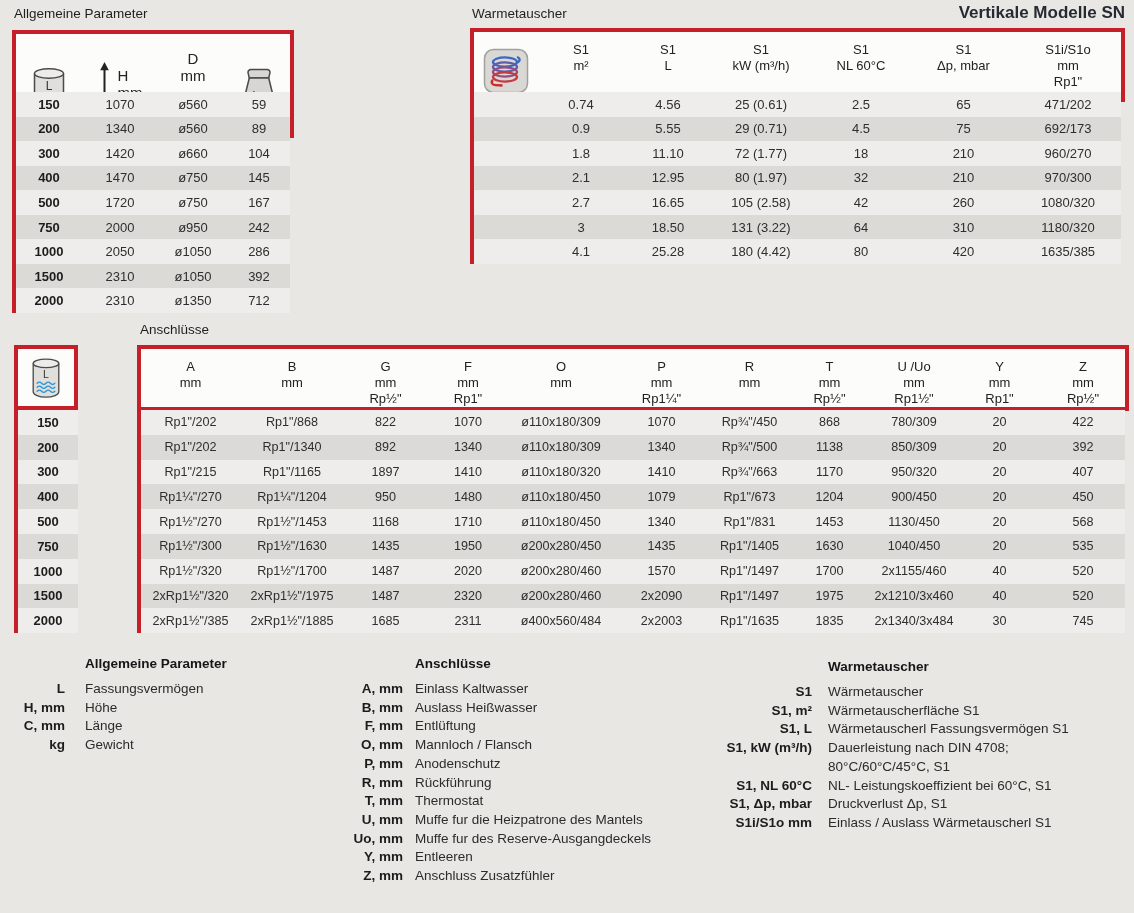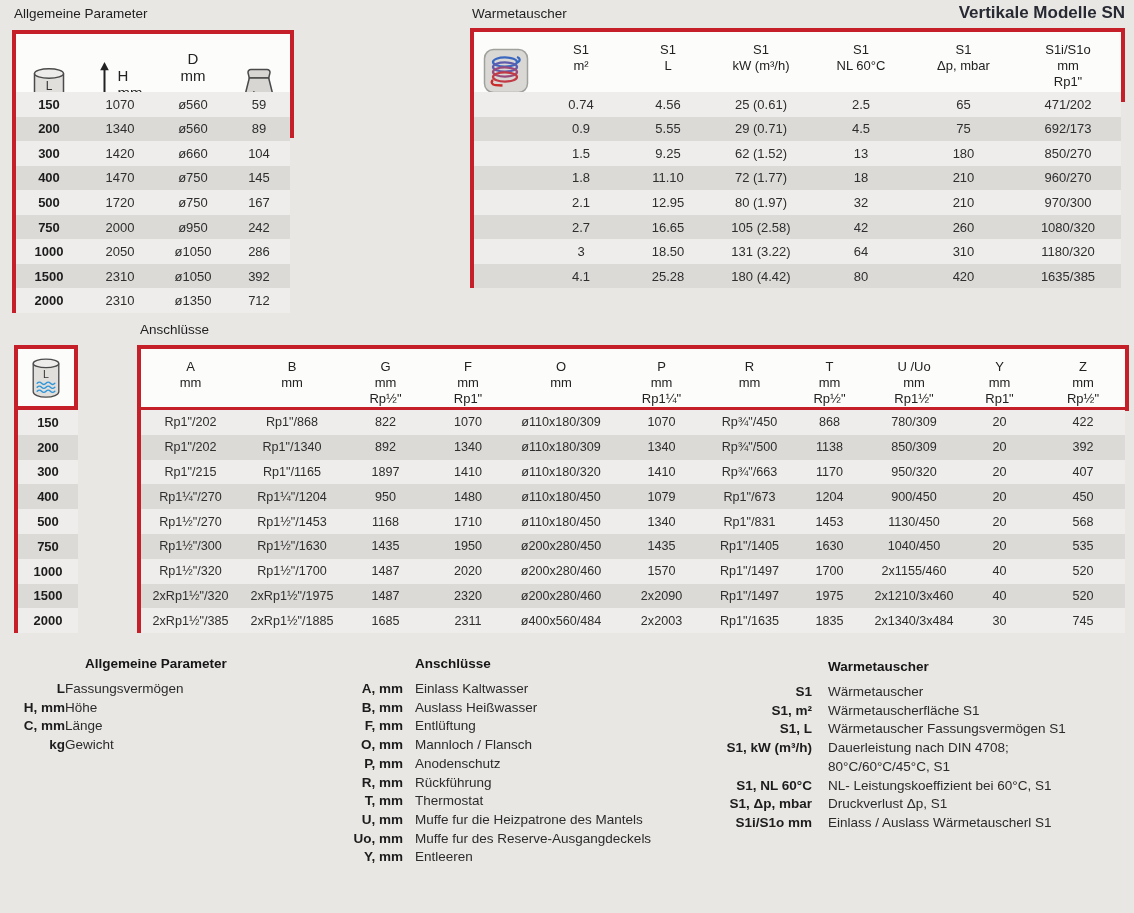--- a/index.html
+++ b/index.html
@@ -62,21 +62,21 @@
   .coilring{fill:none;stroke-width:2.3;}
 
   
   .legend{position:absolute;font-size:13.5px;color:#2b2b2b;}
   .lg-title{font-weight:700;font-size:13.5px;color:#161616;margin-bottom:9px;}
   .lg-row{display:flex;align-items:flex-start;line-height:18.7px;}
   .lg-term{font-weight:700;text-align:right;color:#1c1c1c;flex:0 0 auto;white-space:nowrap;}
   .lg-def{white-space:pre-line;}
   .leg-general{left:0px;top:656px;}
   .leg-general .lg-term{width:65px;}
-  .leg-general .lg-def{}
+  .leg-general .lg-def{margin-left:20px;}
   .leg-general .lg-title{margin-left:85px;}
   .leg-conn{left:336px;top:656px;}
   .leg-conn .lg-term{width:67px;}
   .leg-conn .lg-def{margin-left:12px;}
   .leg-conn .lg-title{margin-left:79px;}
   .leg-heat{left:700px;top:659px;}
   .leg-heat .lg-term{width:112px;}
   .leg-heat .lg-def{margin-left:16px;}
   .leg-heat .lg-title{margin-left:128px;}
 </style>
@@ -265,29 +265,20 @@
           <td></td>
           <td>0.9</td>
           <td>5.55</td>
           <td>29 (0.71)</td>
           <td>4.5</td>
           <td>75</td>
           <td>692/173</td>
         </tr>
         <tr>
           <td></td>
-          <td>1.5</td>
-          <td>9.25</td>
-          <td>62 (1.52)</td>
-          <td>13</td>
-          <td>180</td>
-          <td>850/270</td>
-        </tr>
-        <tr>
-          <td></td>
           <td>1.8</td>
           <td>11.10</td>
           <td>72 (1.77)</td>
           <td>18</td>
           <td>210</td>
           <td>960/270</td>
         </tr>
         <tr>
           <td></td>
           <td>2.1</td>
@@ -615,37 +606,41 @@
           <div class="lg-def">Muffe fur die Heizpatrone des Mantels</div>
         </div>
         <div class="lg-row">
           <div class="lg-term">Uo, mm</div>
           <div class="lg-def">Muffe fur des Reserve-Ausgangdeckels</div>
         </div>
         <div class="lg-row">
           <div class="lg-term">Y, mm</div>
           <div class="lg-def">Entleeren</div>
         </div>
+        <div class="lg-row">
+          <div class="lg-term">Z, mm</div>
+          <div class="lg-def">Anschluss Zusatzfühler</div>
+        </div>
       </div>
   </div>
 
   <div class="legend leg-heat">
     <div class="lg-title">Warmetauscher</div>
     <div>
         <div class="lg-row">
           <div class="lg-term">S1</div>
           <div class="lg-def">Wärmetauscher</div>
         </div>
         <div class="lg-row">
           <div class="lg-term">S1, m²</div>
           <div class="lg-def">Wärmetauscherfläche S1</div>
         </div>
         <div class="lg-row">
           <div class="lg-term">S1,  L</div>
-          <div class="lg-def">Wärmetauscher Fassungsvermögen S1</div>
+          <div class="lg-def">Wärmetauscherl Fassungsvermögen S1</div>
         </div>
         <div class="lg-row">
           <div class="lg-term">S1, kW (m³/h)</div>
           <div class="lg-def">Dauerleistung nach DIN 4708;
 80°C/60°C/45°C, S1</div>
         </div>
         <div class="lg-row">
           <div class="lg-term">S1, NL 60°C</div>
           <div class="lg-def">NL- Leistungskoeffizient bei 60°C, S1</div>
         </div>

